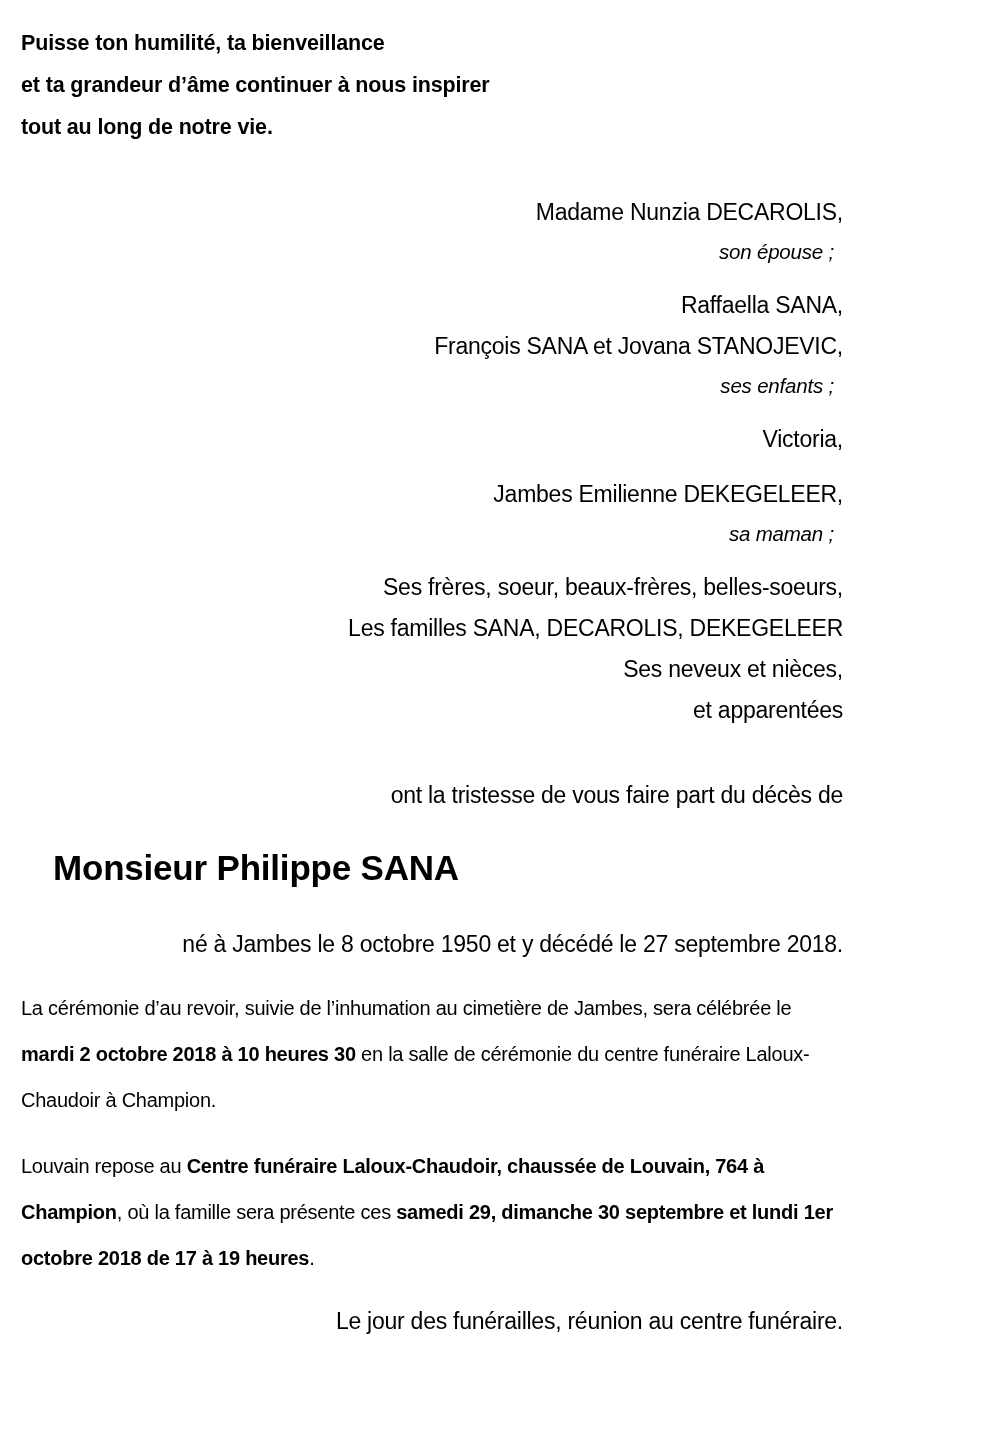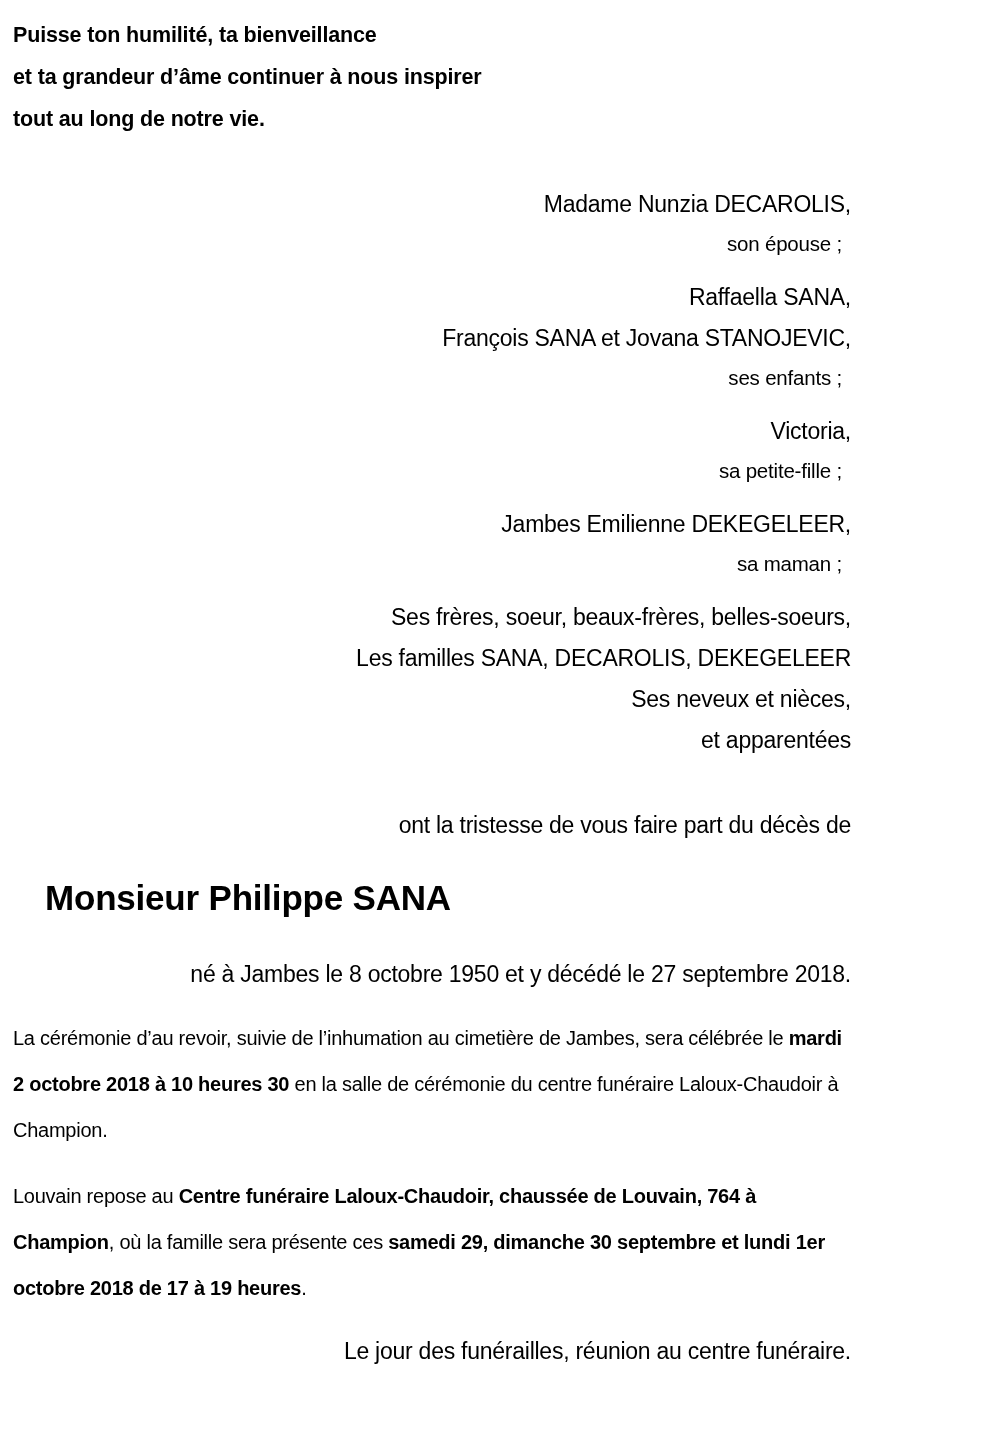--- a/index.html
+++ b/index.html
@@ -12,21 +12,21 @@
     height: 1432px;
     font-family: "Liberation Sans", "DejaVu Sans", sans-serif;
     color: #000000;
     overflow: hidden;
   }
 
   .page {
     position: relative;
     width: 861px;
     height: 1432px;
-    padding: 0;
+    padding: 8px;
     box-sizing: border-box;
   }
 
   .inner {
     padding: 14px 10px 0 13px;
   }
 
   
   .epigraph {
     font-weight: bold;
@@ -45,20 +45,21 @@
     font-weight: 400;
     font-stretch: condensed;
     letter-spacing: -0.25px;
     white-space: nowrap;
     text-align: right;
   }
 
   
   .relation {
     text-align: right;
+    font-style: italic;
     font-size: 20.5px;
     line-height: 38px;
     font-stretch: condensed;
     letter-spacing: -0.2px;
     padding-right: 9px;
     white-space: nowrap;
   }
 
   .gap-14 { height: 14px; }
   .gap-20 { height: 20px; }
@@ -117,21 +118,20 @@
     <div class="names-block">
       <div class="body-line">Raffaella SANA,</div>
       <div class="body-line">François SANA et Jovana STANOJEVIC,</div>
       <div class="relation">ses enfants ;</div>
     </div>
 
     <div class="gap-14"></div>
 
     <div class="names-block">
       <div class="body-line">Victoria,</div>
-      <div class="relation">sa petite-fille ;</div>
     </div>
 
     <div class="gap-14"></div>
 
     <div class="names-block">
       <div class="body-line">Jambes Emilienne DEKEGELEER,</div>
       <div class="relation">sa maman ;</div>
     </div>
 
     <div class="gap-14"></div>

